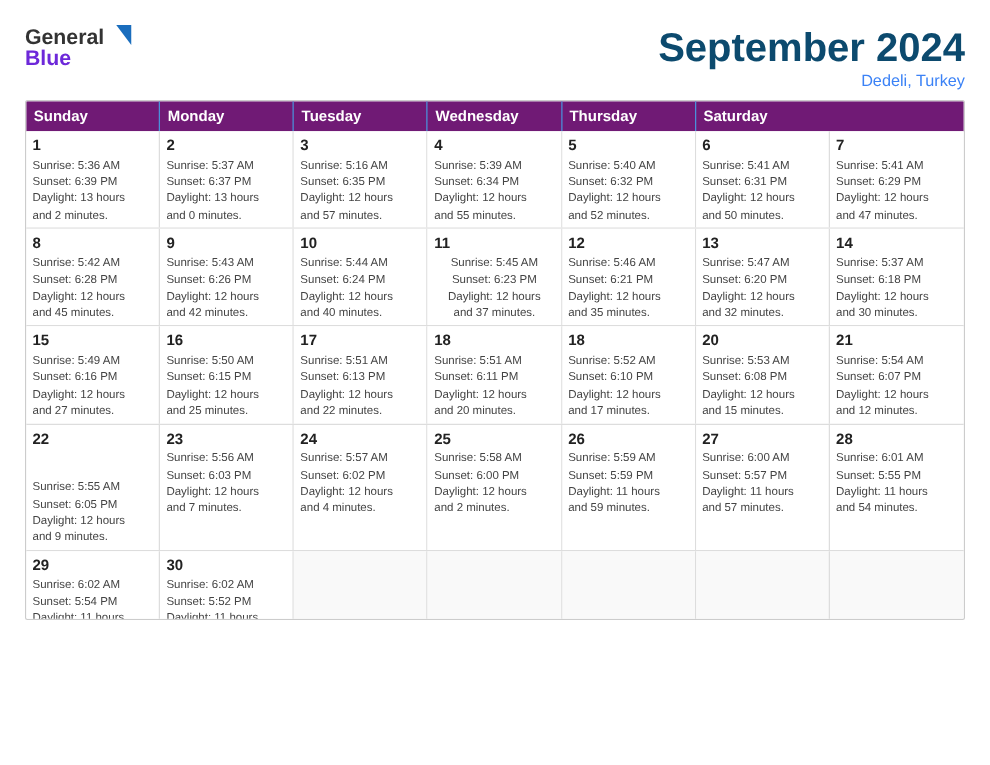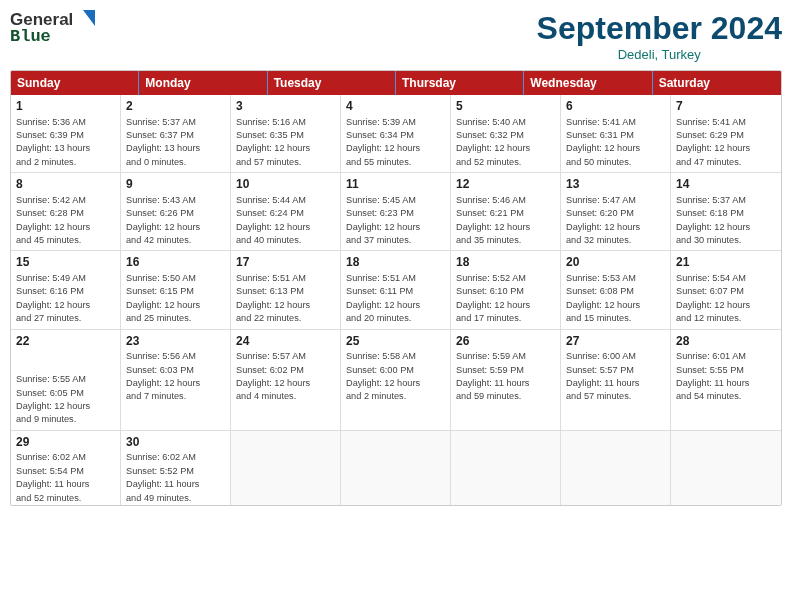--- a/index.html
+++ b/index.html
@@ -7,21 +7,21 @@
       width: 792px;
       height: 612px;
       background: #fff;
       font-family: Arial, sans-serif;
       font-size: 11px;
       overflow: hidden;
     }
     .page {
       width: 792px;
       height: 516px;
-      padding: 10px;
+      padding: 20px;
       display: flex;
       flex-direction: column;
     }
     .header {
       display: flex;
       justify-content: space-between;
       align-items: flex-start;
       margin-bottom: 8px;
     }
     .logo {
@@ -31,33 +31,32 @@
     .title-block {
       text-align: right;
     }
     .month-title {
       font-size: 32px;
       font-weight: bold;
       color: #0c4a6e;
     }
     .location {
       font-size: 13px;
-      color: #0f766e;
-      text-align: center;
+      color: #3b82f6;
     }
     .calendar {
       flex: 1;
       border: 1px solid #ccc;
       border-radius: 2px;
       overflow: hidden;
     }
     .cal-header {
       display: grid;
-      grid-template-columns: repeat(6, 1fr);
-      background: #b91c1c;
+      grid-template-columns: repeat(7, 1fr);
+      background: #701a75;
     }
     .cal-header-cell {
       color: #fff;
       font-weight: bold;
       font-size: 12px;
       padding: 5px 6px;
       text-align: left;
       border-right: 1px solid #4a90d9;
     }
     .cal-header-cell:last-child { border-right: none; }
@@ -101,36 +100,36 @@
 <div class="page">
   <div class="header">
     <div class="logo">
   <div style="line-height:1.1;">
     <div style="font-size:17px;font-weight:bold;color:#333;display:flex;align-items:center;">
       <span style="color:#333;">General</span>
       <svg width="22" height="22" viewBox="0 0 22 22" style="margin-left:2px;margin-top:-2px;">
         <polygon points="8,2 20,2 20,18" fill="#1a6dbd"></polygon>
       </svg>
     </div>
-    <div style="font-size:17px;font-weight:bold;color:#14532d;margin-top:-2px;font-family:Liberation Mono, monospace;">Blue</div>
+    <div style="font-size:17px;font-weight:bold;color:#6d28d9;margin-top:-2px;">Blue</div>
   </div>
 </div>
     <div class="title-block">
       <div class="month-title">September 2024</div>
       <div class="location">Dedeli, Turkey</div>
     </div>
   </div>
 
   <div class="calendar">
     <div class="cal-header">
       <div class="cal-header-cell">Sunday</div>
       <div class="cal-header-cell">Monday</div>
       <div class="cal-header-cell">Tuesday</div>
+      <div class="cal-header-cell">Wednesday</div>
       <div class="cal-header-cell">Thursday</div>
-      <div class="cal-header-cell">Wednesday</div>
       <div class="cal-header-cell">Saturday</div>
     </div>
     <div class="cal-body" id="cal-body">
     <div class="cal-week">
           <div class="cal-cell">
             <span class="day-num">1</span>
             <div class="day-detail" style="white-space: pre-line;">Sunrise: 5:36 AM
 Sunset: 6:39 PM
 Daylight: 13 hours
 and 2 minutes.</div>
@@ -195,21 +194,21 @@
           </div>
           <div class="cal-cell">
             <span class="day-num">10</span>
             <div class="day-detail" style="white-space: pre-line;">Sunrise: 5:44 AM
 Sunset: 6:24 PM
 Daylight: 12 hours
 and 40 minutes.</div>
           </div>
           <div class="cal-cell">
             <span class="day-num">11</span>
-            <div class="day-detail" style="white-space: pre-line;">Sunrise: 5:45 AM
+            <div class="day-detail" style="white-space: pre-line; text-align: center;">Sunrise: 5:45 AM
 Sunset: 6:23 PM
 Daylight: 12 hours
 and 37 minutes.</div>
           </div>
           <div class="cal-cell">
             <span class="day-num">12</span>
             <div class="day-detail" style="white-space: pre-line;">Sunrise: 5:46 AM
 Sunset: 6:21 PM
 Daylight: 12 hours
 and 35 minutes.</div>

